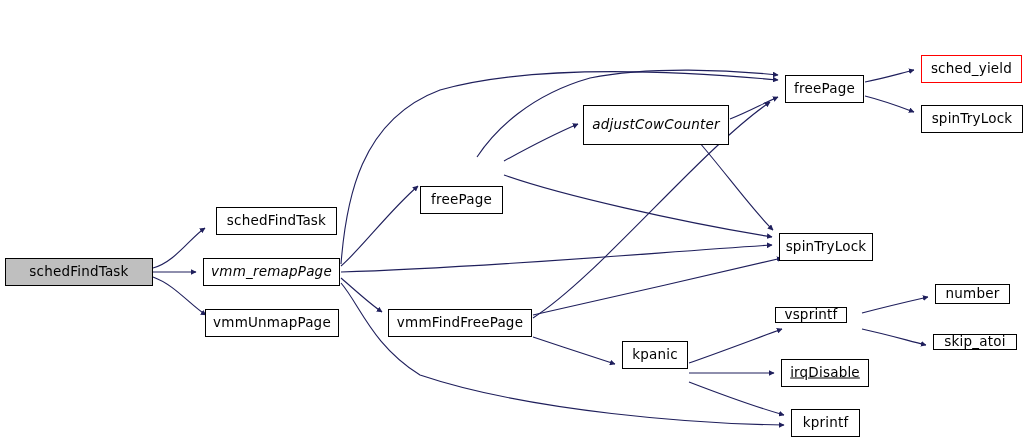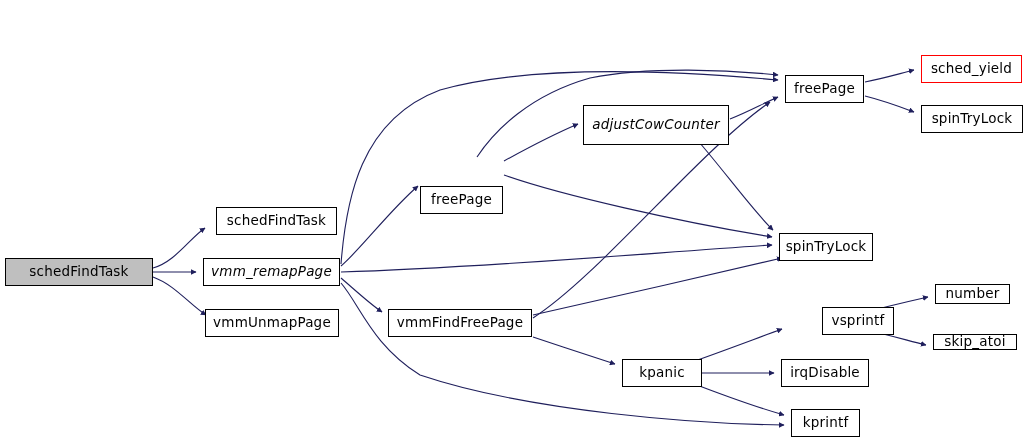--- a/index.html
+++ b/index.html
@@ -113,32 +113,32 @@
       </div>
       <div class="node highlight" style="left: 921px; top: 55px; width: 101px; height: 28px;">
         <span class="node-label">sched_yield</span>
       </div>
       <div class="node" style="left: 921px; top: 105px; width: 102px; height: 28px;">
         <span class="node-label">spinTryLock</span>
       </div>
       <div class="node" style="left: 779px; top: 233px; width: 94px; height: 28px;">
         <span class="node-label">spinTryLock</span>
       </div>
-      <div class="node" style="left: 822px; top: 307px; width: 72px; height: 28px;">
+      <div class="node" style="left: 775px; top: 307px; width: 72px; height: 16px;">
         <span class="node-label">vsprintf</span>
       </div>
       <div class="node" style="left: 935px; top: 284px; width: 75px; height: 20px;">
         <span class="node-label">number</span>
       </div>
       <div class="node" style="left: 933px; top: 334px; width: 84px; height: 16px;">
         <span class="node-label">skip_atoi</span>
       </div>
-      <div class="node" style="left: 622px; top: 359px; width: 80px; height: 28px;">
+      <div class="node" style="left: 622px; top: 341px; width: 66px; height: 28px;">
         <span class="node-label">kpanic</span>
       </div>
-      <div class="node" style="left: 781px; top: 359px; width: 88px; height: 28px;">
+      <div class="node" style="left: 781px; top: 359px; width: 88px; height: 28px; text-decoration: underline;">
         <span class="node-label">irqDisable</span>
       </div>
       <div class="node" style="left: 791px; top: 409px; width: 69px; height: 28px;">
         <span class="node-label">kprintf</span>
       </div>
     </div>
 </div>
 
 </body></html>

